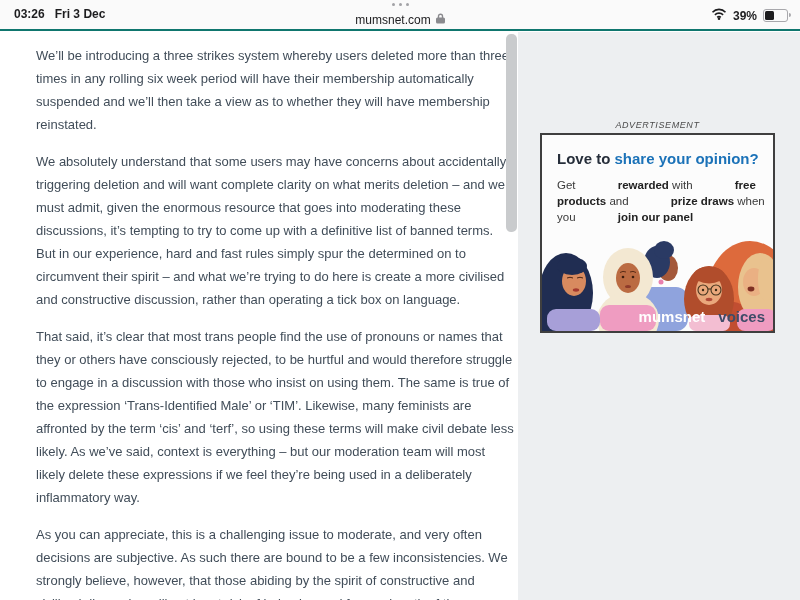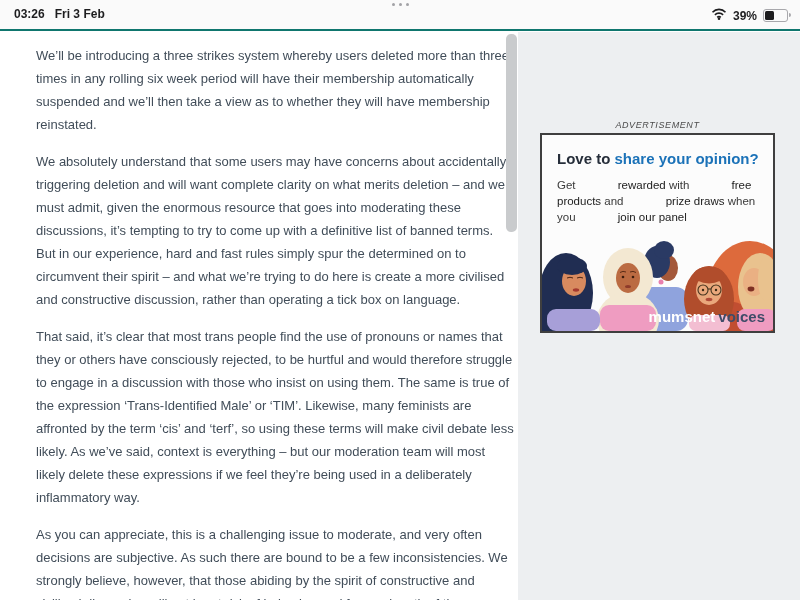--- a/index.html
+++ b/index.html
@@ -32,44 +32,53 @@
   
   .sidebar{position:absolute;left:518px;top:32px;width:282px;height:568px;background:#edeff1;}
   .ad-label{position:absolute;left:540px;top:120px;width:235px;text-align:center;
             font-size:9px;letter-spacing:0.6px;color:#4b4b4b;font-style:italic;}
   .ad-box{position:absolute;left:540px;top:133px;width:235px;height:200px;background:#fcfcfc;
           border:2px solid #3f3f3f;box-sizing:border-box;overflow:hidden;}
   .ad-headline{position:absolute;left:15px;top:14px;width:205px;font-size:15px;font-weight:700;
                color:#262e3a;line-height:19px;}
   .ad-headline .hl{color:#1b72b8;}
   .ad-body{position:absolute;left:15px;top:42px;width:208px;font-size:11.5px;line-height:16px;color:#3a3a3a;}
-  .ad-body .b{font-weight:400;color:#222;padding-left:39px;}
+  .ad-body .b{font-weight:700;color:#222;padding-left:39px;}
   .ad-register{position:absolute;left:15px;top:82px;width:86px;height:27px;border:none;
                border-radius:14px;background:#0d5ea6;color:#ffffff;font-size:12.5px;
                font-family:inherit;cursor:pointer;}
   .ad-illu{position:absolute;left:0;right:0;bottom:0;height:96px;}
   .ad-logo{position:absolute;right:8px;bottom:6px;font-size:15px;font-weight:700;white-space:nowrap;}
   .ad-logo .lg1{color:#ffffff;margin-left:35px;}
-  .ad-logo .lg2{color:#3e4c68;margin-left:3px;}
+  .ad-logo .lg2{color:#3e4c68;margin-left:13px;}
 </style>
 </head>
 <body>
 
 <div id="stage">
 
   <div class="statusbar">
     <div class="sb-left">
       <span>03:26</span>
-      <span>Fri 3 Feb</span>
+      <span>Fri 3 Dec</span>
     </div>
     <div class="sb-dots">
         <i></i>
         <i></i>
         <i></i>
       </div>
+    <div class="sb-url">
+      <span>mumsnet.com</span>
+      <span>
+        <svg width="9" height="11" viewBox="0 0 9 11">
+          <path d="M2.5 5 V3.2 a2 2 0 0 1 4 0 V5" stroke="#8a8a8e" stroke-width="1.4" fill="none"></path>
+          <rect y="4.6" width="9" height="6" rx="1.5" fill="#8a8a8e"></rect>
+        </svg>
+      </span>
+    </div>
     <div class="sb-right">
       <span>
         <svg width="16" height="12" viewBox="0 0 16 12">
           <path d="M1.5 4.2 A9 9 0 0 1 14.5 4.2" stroke="#1d1d1f" stroke-width="1.6" fill="none"></path>
           <path d="M3.9 6.9 A5.7 5.7 0 0 1 12.1 6.9" stroke="#1d1d1f" stroke-width="1.6" fill="none"></path>
           <path d="M6.2 9.4 A2.6 2.6 0 0 1 9.8 9.4" stroke="#1d1d1f" stroke-width="1.6" fill="none"></path>
           <circle cx="8" cy="10.7" r="1.3" fill="#1d1d1f"></circle>
         </svg>
       </span>
       <span>39%</span>

